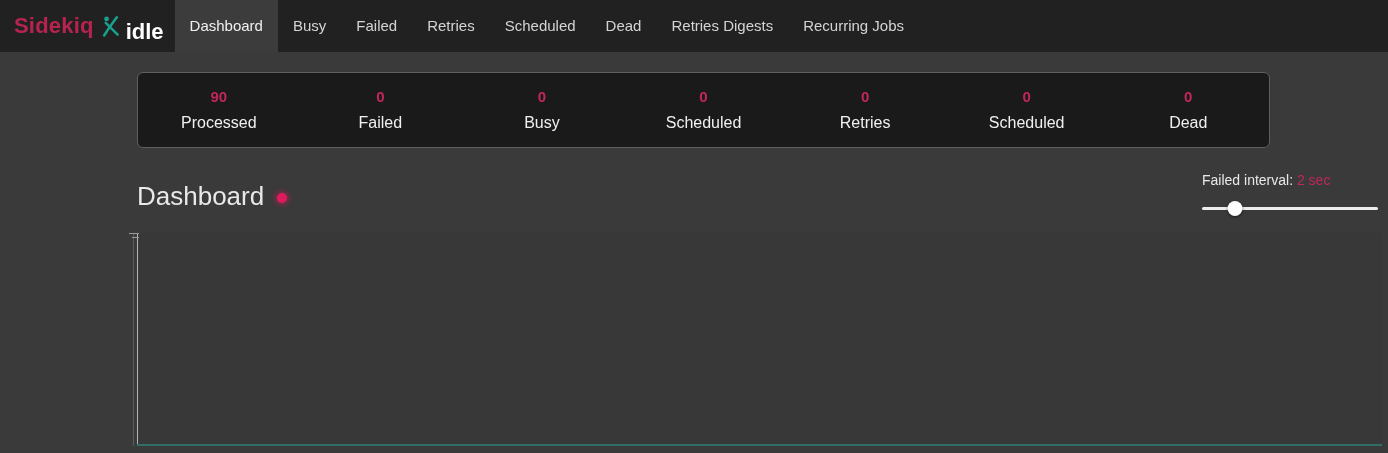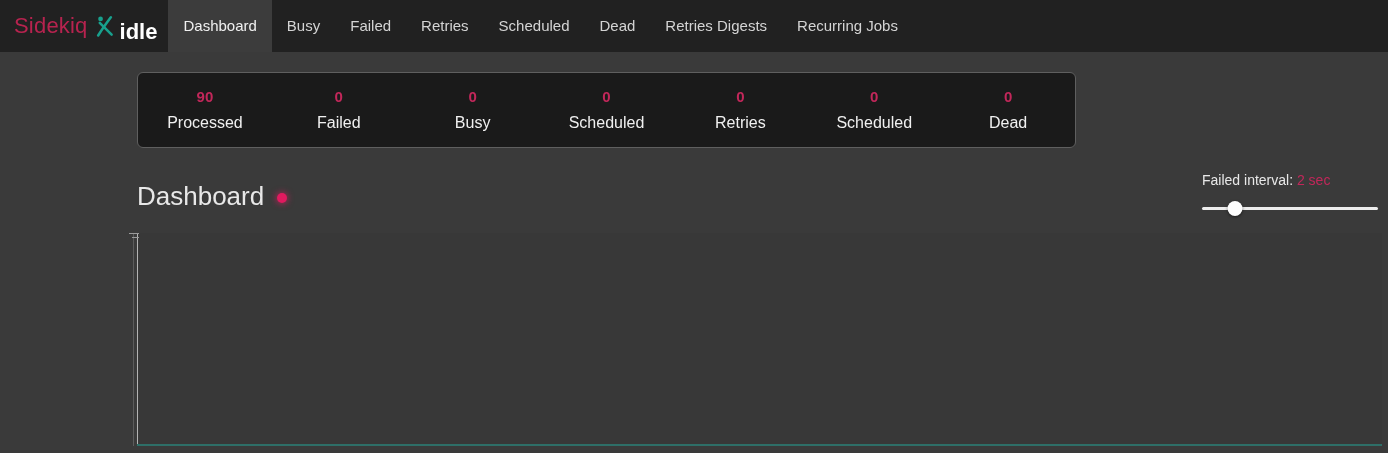--- a/index.html
+++ b/index.html
@@ -2,29 +2,29 @@
 <html><head>
 <meta charset="utf-8">
 <style>
   html,body{margin:0;padding:0;background:#3a3a3a;}
   body{font-family:"Liberation Sans","DejaVu Sans",sans-serif;}
   .page{position:relative;width:1388px;height:453px;overflow:hidden;background:#3a3a3a;}
 
   
   .navbar{position:absolute;top:0;left:0;width:100%;height:52px;background:#212121;display:flex;align-items:stretch;}
   .brand{display:flex;align-items:center;padding:0 11px 0 14px;cursor:pointer;}
-  .brand-name{color:#b7234f;font-size:22px;font-weight:400;letter-spacing:.2px;}
+  .brand-name{color:#b7234f;font-size:22px;font-weight:700;letter-spacing:.2px;}
   .brand-icon{display:inline-flex;margin:0 6px 0 7px;}
   .brand-status{color:#ffffff;font-size:22px;font-weight:700;margin-top:11px;}
   .nav-tabs{display:flex;list-style:none;margin:0;padding:0;}
   .nav-item{line-height:52px;padding:0 15px;font-size:15px;color:#d4d4d4;cursor:pointer;white-space:nowrap;}
   .nav-item.active{background:#3c3c3c;color:#f0f0f0;}
 
   
-  .summary-bar{position:absolute;left:137px;top:72px;width:939px;height:76px;background:#1a1a1a;
+  .summary-bar{position:absolute;left:137px;top:72px;width:1133px;height:76px;background:#1a1a1a;
     border:1px solid #5f5f5f;border-radius:6px;box-sizing:border-box;display:flex;align-items:center;}
   .stat{flex:1;display:flex;flex-direction:column;align-items:center;gap:9px;cursor:pointer;text-decoration:none;}
   .stat-value{color:#c2275a;font-size:15px;font-weight:700;}
   .stat-label{color:#f0f0f0;font-size:16px;text-align:right;}
 
   
   .page-title{position:absolute;left:137px;top:181px;margin:0;font-size:26px;font-weight:500;color:#e8e8e8;display:flex;align-items:center;}
   .beacon{width:10px;height:10px;border-radius:50%;background:#e01a5f;margin-left:13px;margin-top:3px;
     box-shadow:0 0 6px 1px rgba(224,26,95,.65);}
 

